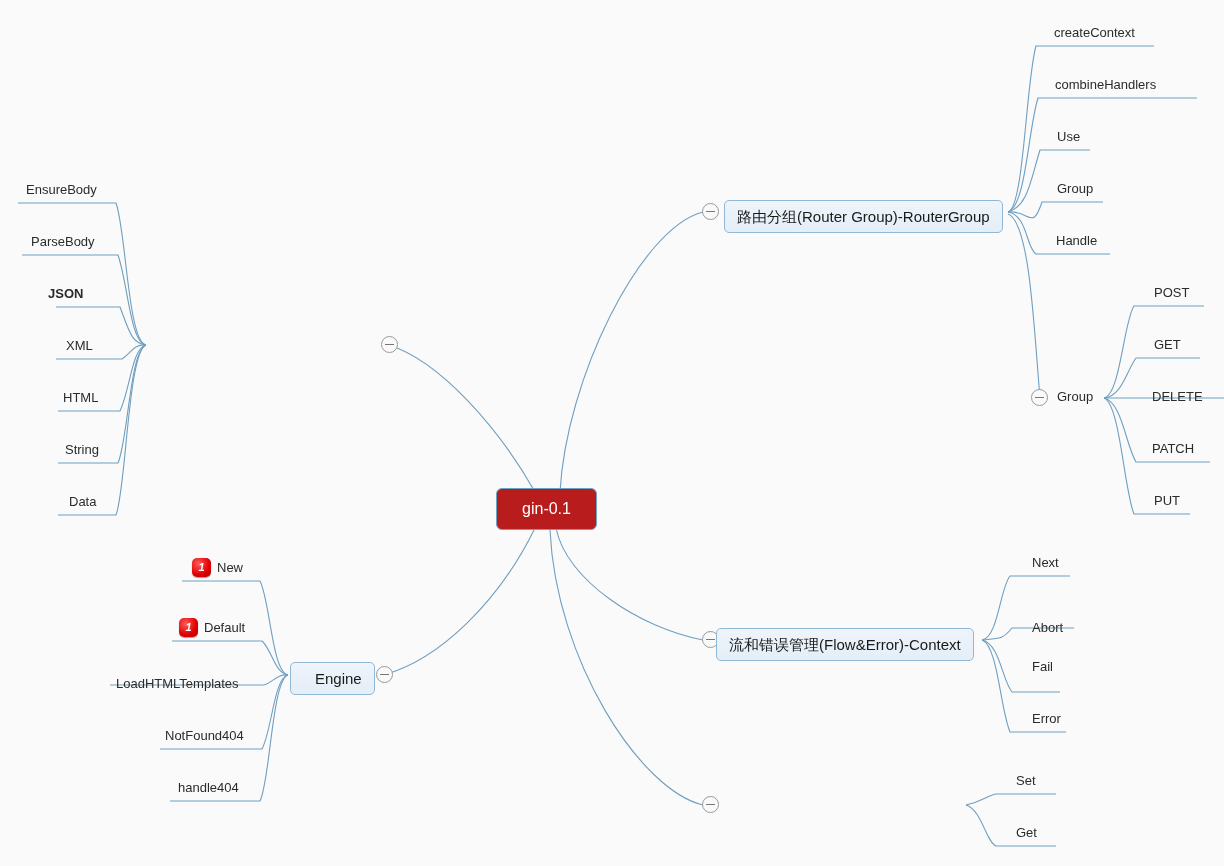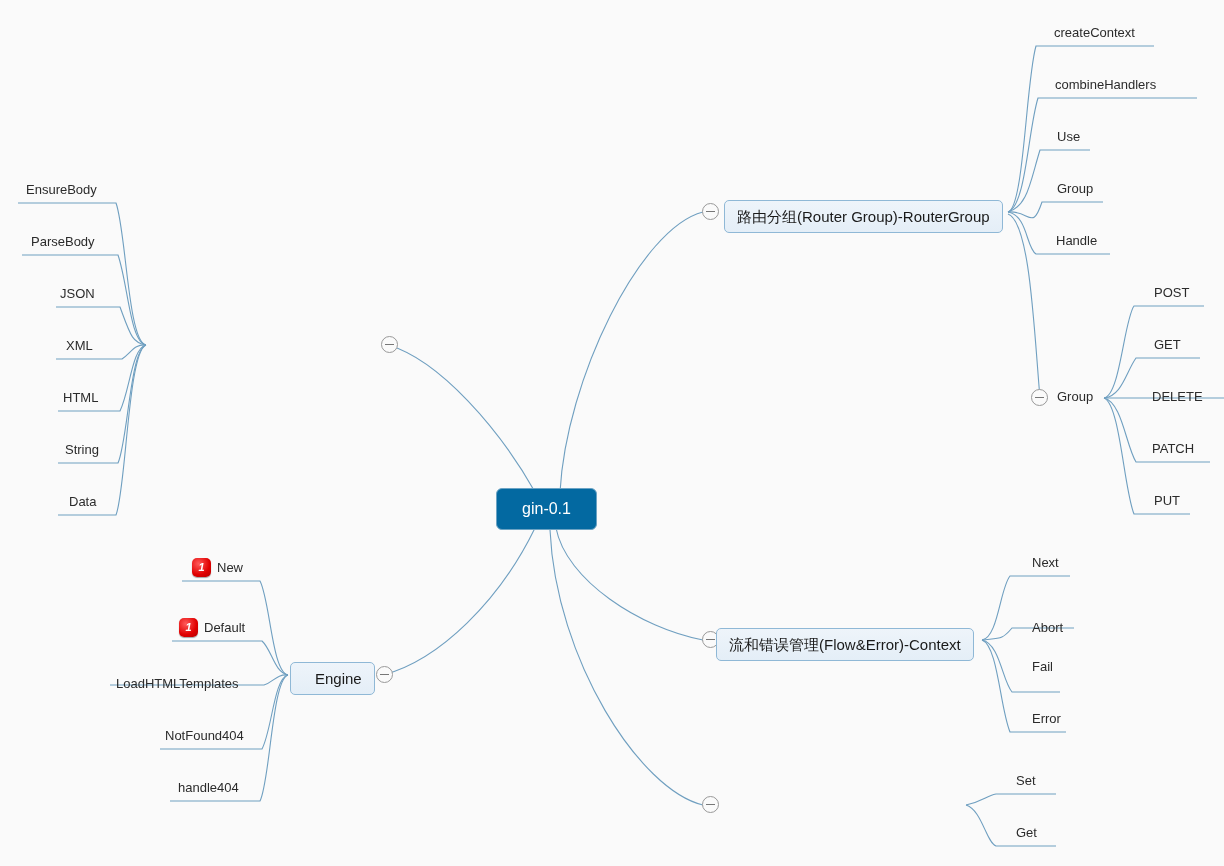--- a/index.html
+++ b/index.html
@@ -22,21 +22,21 @@
     height: 866px;
     pointer-events: none;
   }
   .node {
     position: absolute;
     box-sizing: border-box;
     white-space: nowrap;
   }
   
   .root-node {
-    background: #0369a1;
+    background: #b91c1c;
     color: #ffffff;
     border-radius: 6px;
     font-size: 16px;
     padding: 10px 18px;
     line-height: 20px;
     text-align: center;
     border: 1px solid #6ba3c4;
   }
   
   .box-node {
@@ -186,21 +186,21 @@
   <div class="node leaf-node" style="left:1150px; top:285px;">POST</div>
   <div class="node leaf-node" style="left:1150px; top:337px;">GET</div>
   <div class="node leaf-node" style="left:1148px; top:389px;">DELETE</div>
   <div class="node leaf-node" style="left:1148px; top:441px;">PATCH</div>
   <div class="node leaf-node" style="left:1150px; top:493px;">PUT</div>
 
   <div class="toggle" style="left:381px; top:336px;"></div>
 
   <div class="node leaf-node" style="left:22px; top:182px;">EnsureBody</div>
   <div class="node leaf-node" style="left:27px; top:234px;">ParseBody</div>
-  <div class="node leaf-node" style="left:56px; top:286px;">JSON</div>
+  <div class="node leaf-node" style="left:44px; top:286px;font-weight:bold;">JSON</div>
   <div class="node leaf-node" style="left:62px; top:338px;">XML</div>
   <div class="node leaf-node" style="left:59px; top:390px;">HTML</div>
   <div class="node leaf-node" style="left:61px; top:442px;">String</div>
   <div class="node leaf-node" style="left:65px; top:494px;">Data</div>
 
   <div class="toggle" style="left:376px; top:666px;"></div>
   <div class="node box-node" style="left:290px; top:662px;padding-left:24px;">Engine</div>
 
   <div class="node leaf-node with-badge" style="left:188px; top:558px;">
     <span class="badge">1</span>

